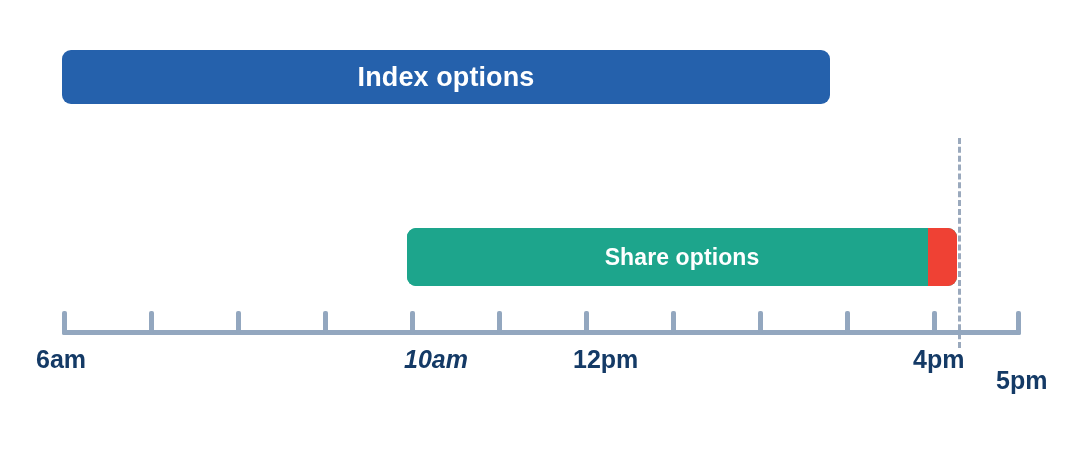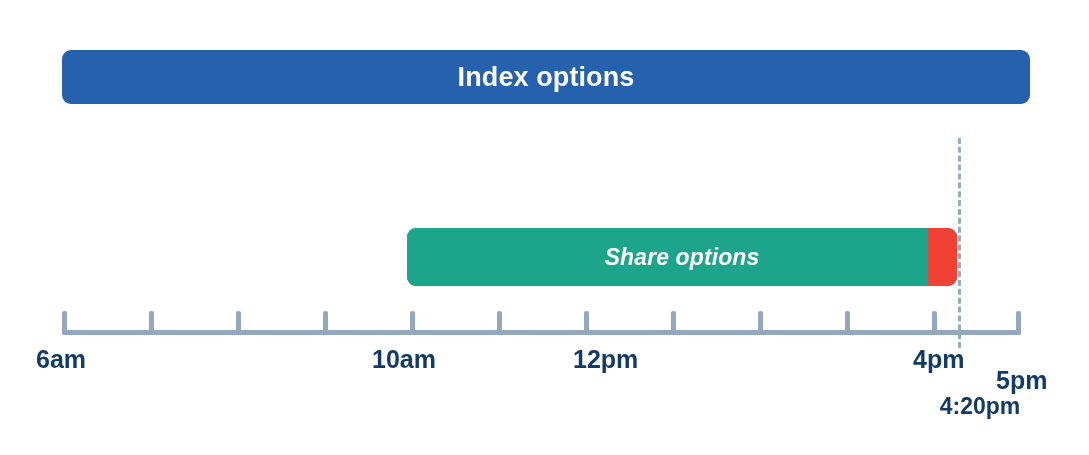--- a/index.html
+++ b/index.html
@@ -30,21 +30,21 @@
     color: #ffffff;
     font-weight: bold;
     letter-spacing: 0.1px;
     white-space: nowrap;
     line-height: 1;
   }
 
   .bar-index-options {
     left: 62px;
     top: 50px;
-    width: 968px;
+    width: 768px;
     height: 54px;
     background: #2561ac;
     border-radius: 9px;
   }
   .bar-index-options .bar-label { font-size: 27px; }
 
   .bar-index-expiry {
     left: 62px;
     top: 140px;
     width: 520px;
@@ -76,21 +76,20 @@
     right: 0;
     top: 0;
     bottom: 0;
     width: 29px;
     background: #ef4134;
   }
   .bar-share-options .bar-label {
     position: relative;
     z-index: 2;
     font-size: 23px;
-    font-style: italic;
   }
 
   
   .marker-line {
     position: absolute;
     left: 958px;
     top: 138px;
     width: 0;
     height: 210px;
     border-left: 3px dashed #9aa9bd;
@@ -156,38 +155,37 @@
   </div>
 
 
   <div class="bar bar-share-options">
     <span class="seg-main"></span>
     <span class="seg-tail"></span>
     <span class="bar-label">Share options</span>
   </div>
 
   <div class="marker-line"></div>
-  <div class="marker-label">4:20pm</div>
 
   <div class="axis">
     <div class="axis-baseline"></div>
 
     <div class="axis-tick tick-end" style="left:62px;"></div>
     <div class="axis-tick" style="left:149px;"></div>
     <div class="axis-tick" style="left:236px;"></div>
     <div class="axis-tick" style="left:323px;"></div>
     <div class="axis-tick" style="left:410px;"></div>
     <div class="axis-tick" style="left:497px;"></div>
     <div class="axis-tick" style="left:584px;"></div>
     <div class="axis-tick" style="left:671px;"></div>
     <div class="axis-tick" style="left:758px;"></div>
     <div class="axis-tick" style="left:845px;"></div>
     <div class="axis-tick" style="left:932px;"></div>
     <div class="axis-tick tick-end" style="left:1016px;"></div>
 
     <div class="axis-label" style="left:36px;">6am</div>
-    <div class="axis-label" style="left:372px;">10am</div>
+    <div class="axis-label" style="left:404px;font-style:italic;">10am</div>
     <div class="axis-label" style="left:573px;">12pm</div>
     <div class="axis-label" style="left:913px;">4pm</div>
     <div class="axis-label" style="left:996px;margin-top:21px;">5pm</div>
   </div>
 
 </div>
 
 </body></html>

